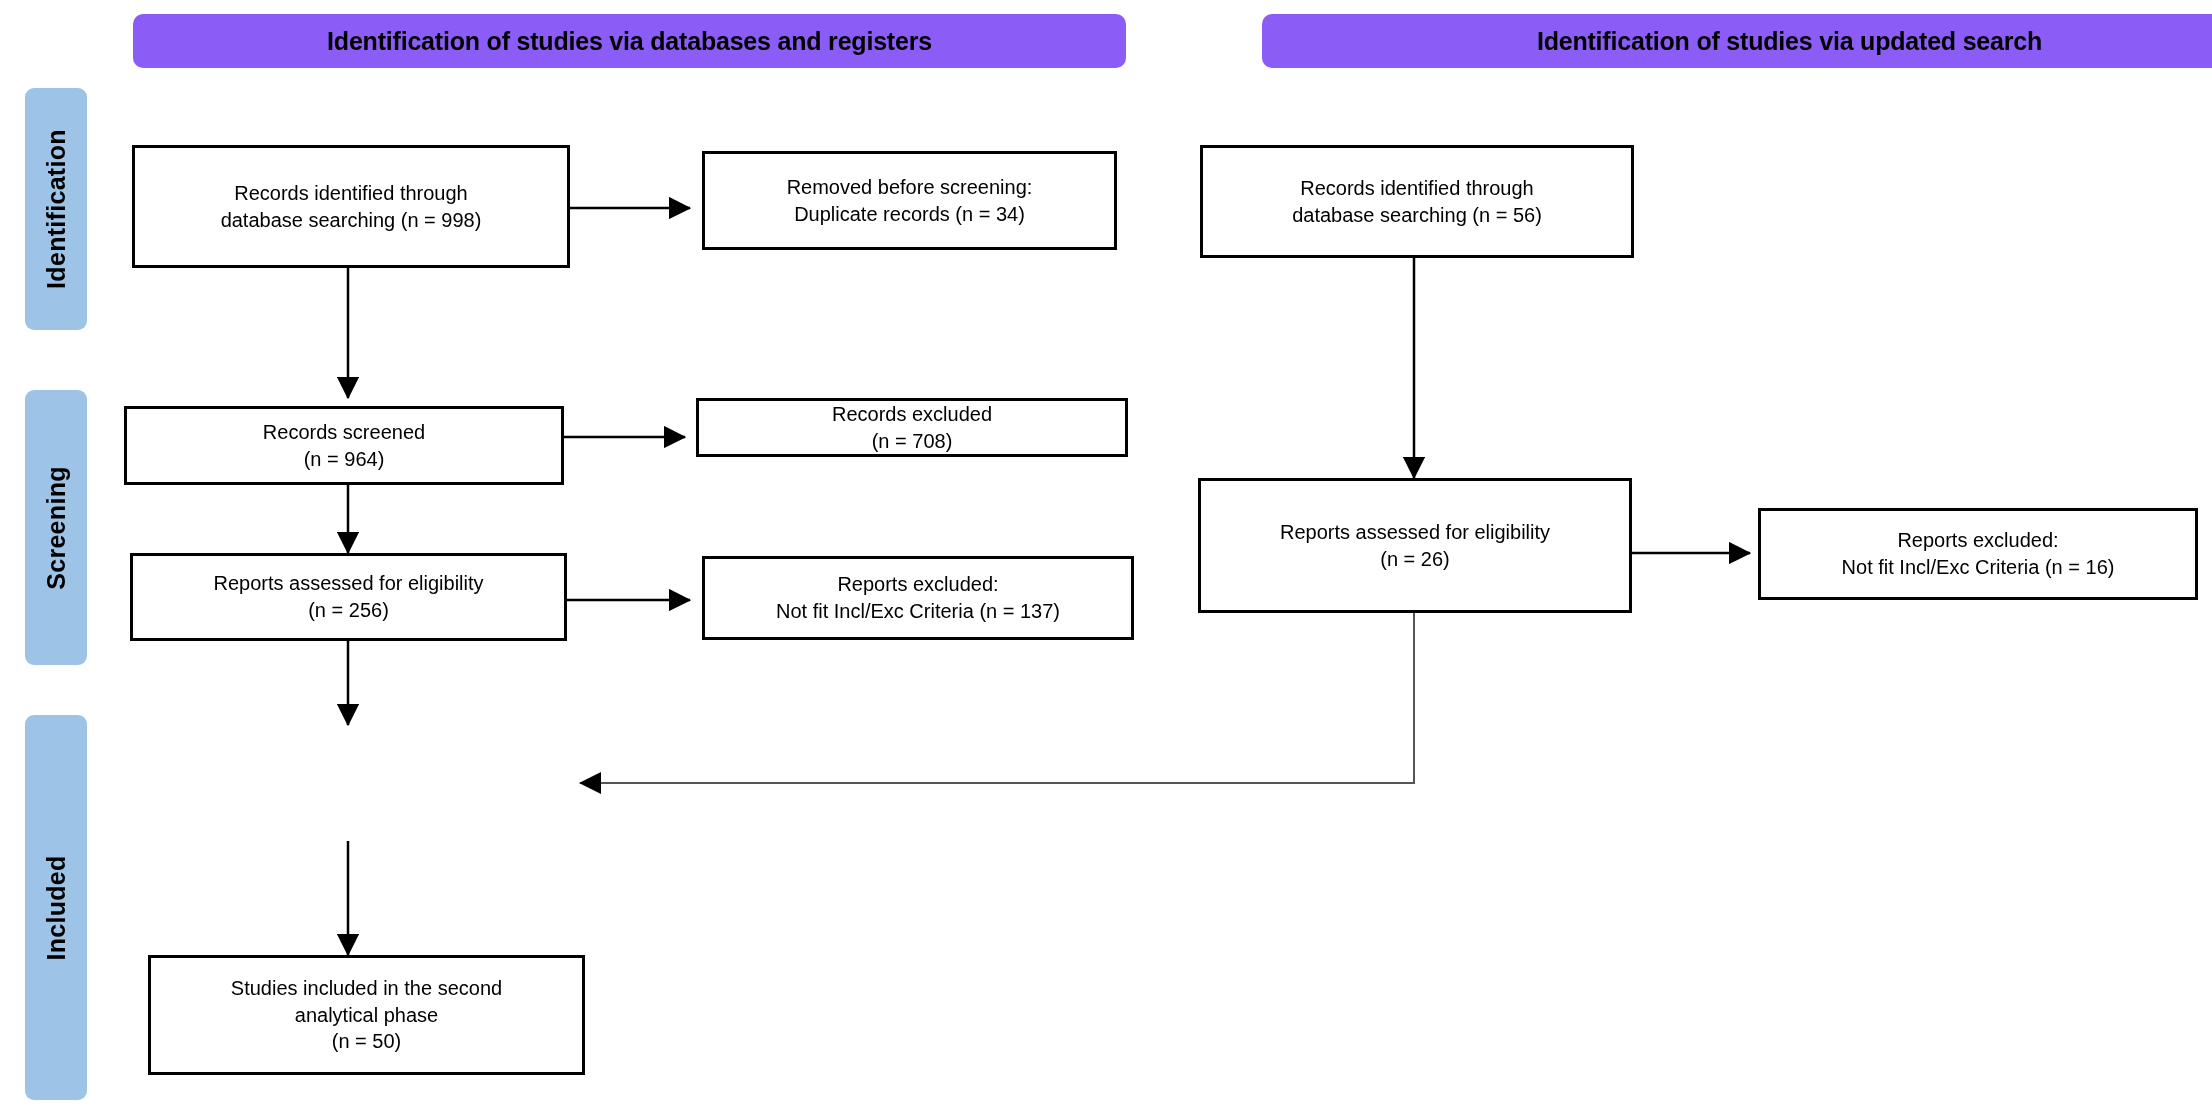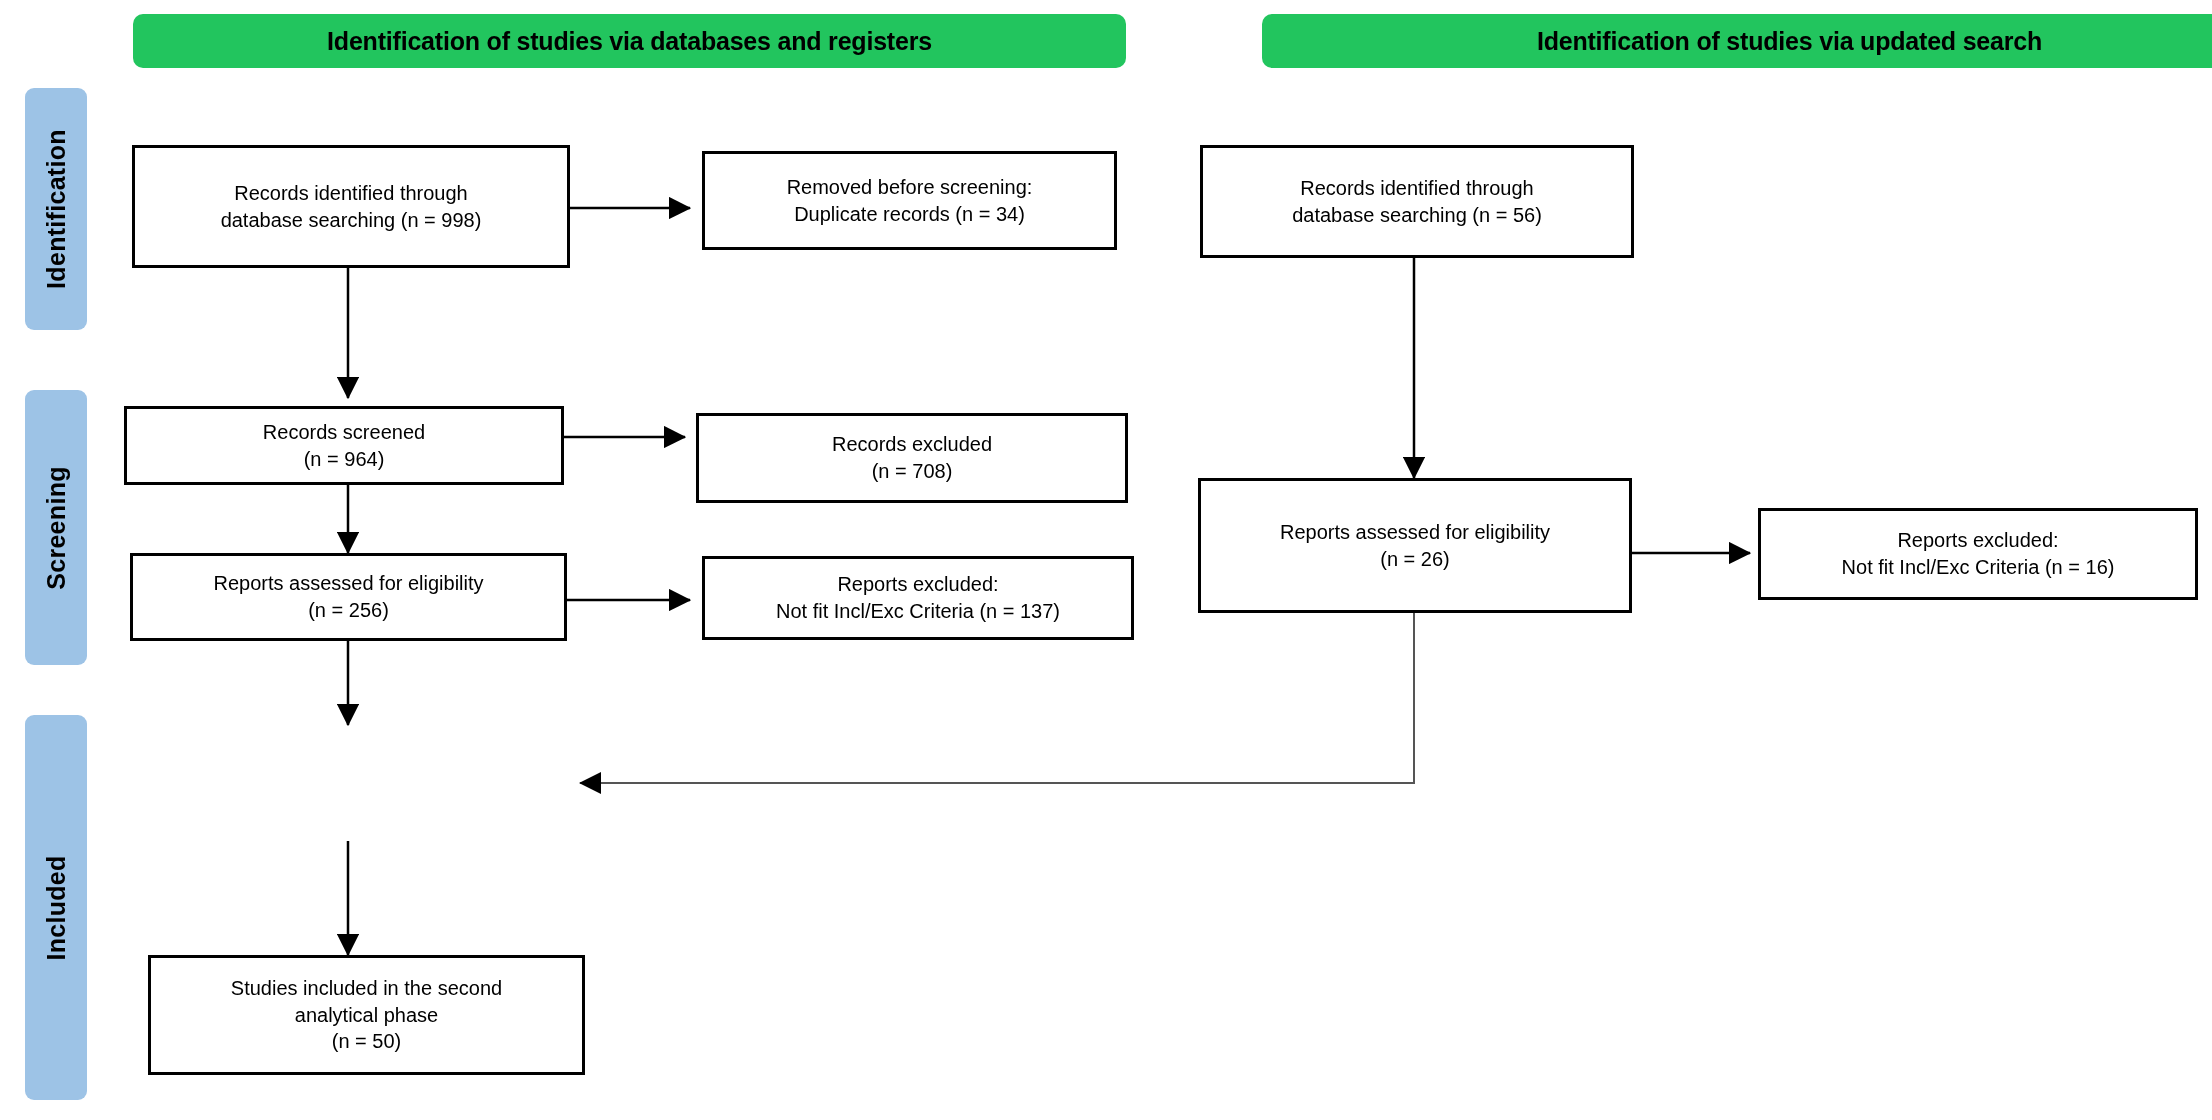--- a/index.html
+++ b/index.html
@@ -13,21 +13,21 @@
     width: 2212px;
     height: 1120px;
     background: #ffffff;
     font-family: "Liberation Sans", sans-serif;
     overflow: hidden;
   }
 
   
   .phase-header {
     position: absolute;
-    background: #22c55e;
+    background: #8b5cf6;
     border-radius: 10px;
     display: flex;
     align-items: center;
     justify-content: center;
     text-align: center;
     font-weight: bold;
     font-size: 25px;
     color: #000000;
     letter-spacing: -0.2px;
     box-sizing: border-box;
@@ -150,21 +150,21 @@
   <div class="flow-box" style="left:702px; top:151px; width:415px; height:99px;">
     <span class="box-text">Removed before screening:
 Duplicate records (n = 34)</span>
   </div>
 
   <div class="flow-box" style="left:124px; top:398px; width:440px; height:79px;margin-top:8px;">
     <span class="box-text">Records screened
 (n = 964)</span>
   </div>
 
-  <div class="flow-box" style="left:696px; top:413px; width:432px; height:90px;">
+  <div class="flow-box" style="left:696px; top:398px; width:432px; height:59px;">
     <span class="box-text">Records excluded
 (n = 708)</span>
   </div>
 
   <div class="flow-box" style="left:130px; top:553px; width:437px; height:88px;">
     <span class="box-text">Reports assessed for eligibility
 (n = 256)</span>
   </div>
 
   <div class="flow-box" style="left:702px; top:556px; width:432px; height:84px;">

